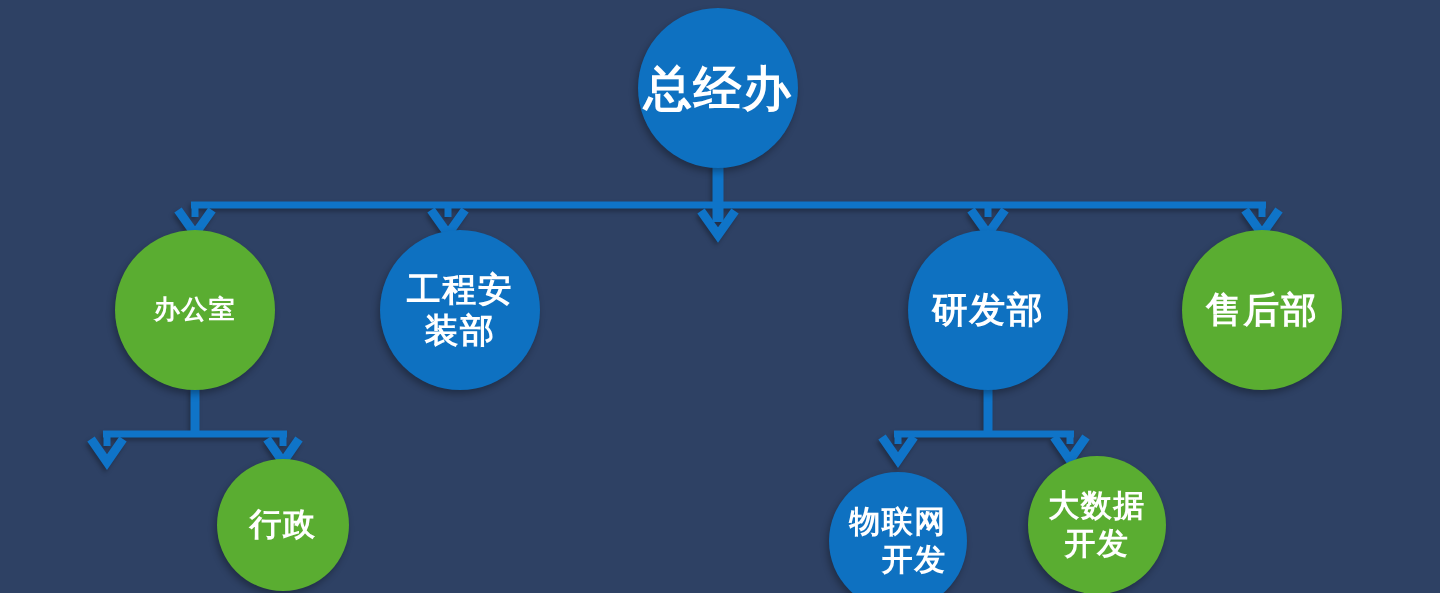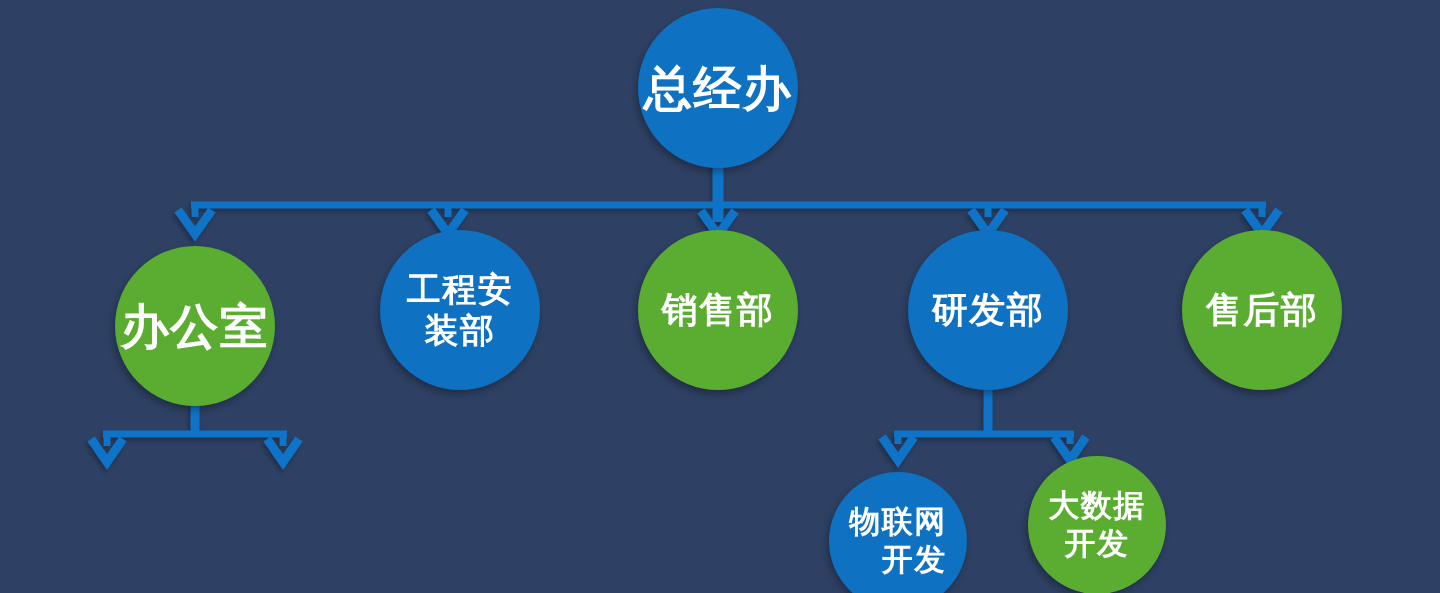--- a/index.html
+++ b/index.html
@@ -35,21 +35,21 @@
     white-space: pre-line;
     line-height: 1.22;
     letter-spacing: 1.5px;
     box-shadow: -2px 4px 7px rgba(0,0,0,0.30);
     user-select: none;
   }
   .n-blue  { background: #0e71c1; }
   .n-green { background: #5aad31; }
 
   .n-root   { left: 638px;  top: 8px;   width: 160px; height: 160px; font-size: 48px; }
-  .n-office { left: 115px;  top: 246px; width: 160px; height: 160px; font-size: 48px; text-align: right; }
+  .n-office { left: 115px;  top: 230px; width: 160px; height: 160px; font-size: 26px; text-align: right; }
   .n-eng    { left: 380px;  top: 230px; width: 160px; height: 160px; font-size: 34px; }
   .n-sales  { left: 638px;  top: 230px; width: 160px; height: 160px; font-size: 36px; }
   .n-rnd    { left: 908px;  top: 230px; width: 160px; height: 160px; font-size: 36px; }
   .n-after  { left: 1182px; top: 230px; width: 160px; height: 160px; font-size: 36px; }
   .n-fin    { left: 41px;   top: 459px; width: 132px; height: 132px; font-size: 32px; }
   .n-admin  { left: 217px;  top: 459px; width: 132px; height: 132px; font-size: 32px; }
   .n-iot    { left: 829px;  top: 472px; width: 138px; height: 138px; font-size: 31px; text-align: right; }
   .n-big    { left: 1028px; top: 456px; width: 138px; height: 138px; font-size: 31px; text-align: center; }
 </style>
 </head>
@@ -100,33 +100,33 @@
 
   <div class="node n-green n-office">
     <span>办公室</span>
   </div>
 
   <div class="node n-blue n-eng">
     <span>工程安
 装部</span>
   </div>
 
-  <div class="node n-green n-sales">
-    <span>销售部</span>
-  </div>
 
   <div class="node n-green n-after">
     <span>售后部</span>
   </div>
 
   <div class="node n-blue n-rnd">
     <span>研发部</span>
   </div>
 
 
+  <div class="node n-green n-admin">
+    <span>行政</span>
+  </div>
 
   <div class="node n-blue n-iot">
     <span>物联网
 开发</span>
   </div>
 
   <div class="node n-green n-big">
     <span>大数据
 开发</span>
   </div>

